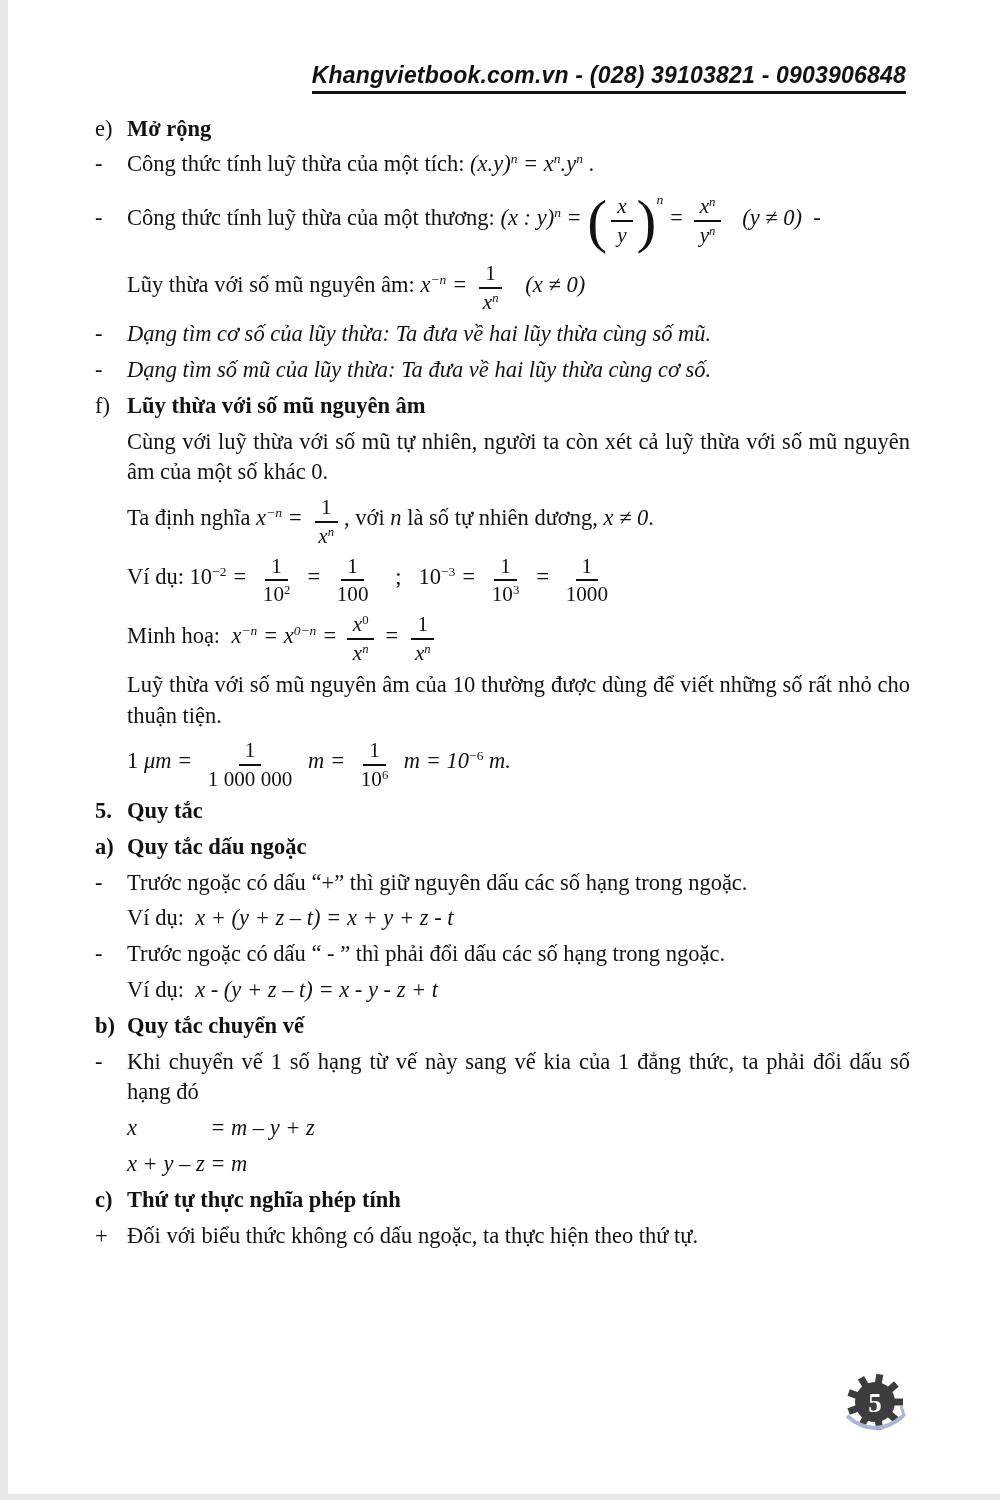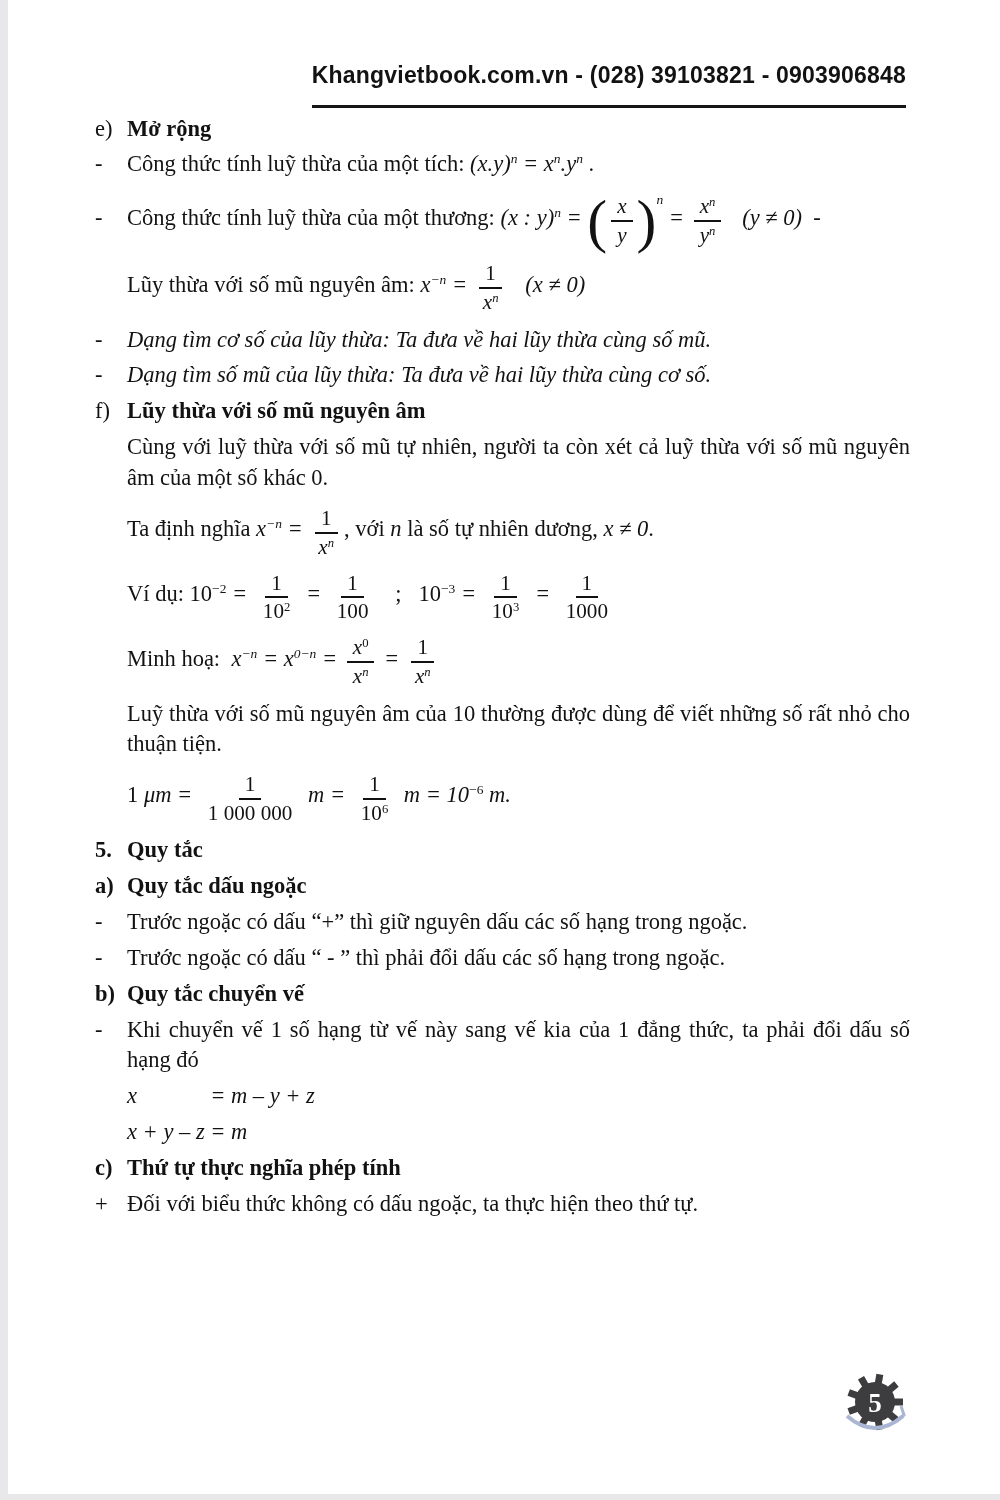--- a/index.html
+++ b/index.html
@@ -7,31 +7,31 @@
     width:1000px; height:1500px; position:relative;
     background:#ffffff; color:#121212; overflow:hidden;
     font-family:"Liberation Serif","DejaVu Serif",serif;
   }
   .page-edge { position:absolute; left:0; top:0; width:8px; height:1500px; background:#e8e8ea; }
   .page-edge.bottom { left:0; top:1494px; width:1000px; height:6px; }
 
   .header {
     position:absolute; top:62px; right:94px;
     font-family:"Liberation Sans","DejaVu Sans",sans-serif;
-    font-weight:bold; font-size:23px;
-    border-bottom:3px solid #161616; padding-bottom:16px;
+    font-weight:bold; font-style:italic; font-size:23px;
+    border-bottom:3px solid #161616; padding-bottom:2px;
     letter-spacing:0.2px;
   }
 
   .doc {
     position:absolute; left:95px; top:108px; width:815px;
     font-size:22.5px; line-height:1.35;
   }
   .line { display:flex; align-items:baseline; margin:5.5px 0; }
-  .line.tall  { margin:11px 0; }
+  .line.tall  { margin:5px 0; }
   .line.xtall { margin:13px 0; }
   .lbl { flex:0 0 32px; }
   .lbl.bold { font-weight:bold; }
   .content { flex:1; }
   .content.justify { text-align:justify; }
 
   .t  { font-style:normal; }
   .m  { font-style:italic; }
   .b  { font-weight:bold; }
   .bi { font-weight:normal; font-style:italic; }
@@ -166,22 +166,30 @@
       </div>
       <div class="line">
         <span class="lbl bold">a)</span>
         <div class="content"><span class="b">Quy tắc dấu ngoặc</span></div>
       </div>
       <div class="line">
         <span class="lbl">-</span>
         <div class="content"><span class="t">Trước ngoặc có dấu “+” thì giữ nguyên dấu các số hạng trong ngoặc.</span></div>
       </div>
       <div class="line">
+        <span class="lbl"></span>
+        <div class="content"><span class="t">Ví dụ:&nbsp; </span><span class="m">x + (y + z – t) = x + y + z - t</span></div>
+      </div>
+      <div class="line">
         <span class="lbl">-</span>
         <div class="content"><span class="t">Trước ngoặc có dấu “ - ” thì phải đổi dấu các số hạng trong ngoặc.</span></div>
+      </div>
+      <div class="line">
+        <span class="lbl"></span>
+        <div class="content"><span class="t">Ví dụ:&nbsp; </span><span class="m">x - (y + z – t) = x - y - z + t</span></div>
       </div>
       <div class="line">
         <span class="lbl bold">b)</span>
         <div class="content"><span class="b">Quy tắc chuyển vế</span></div>
       </div>
       <div class="line">
         <span class="lbl">-</span>
         <div class="content justify"><span class="t">Khi chuyển vế 1 số hạng từ vế này sang vế kia của 1 đẳng thức, ta phải đổi dấu số hạng đó</span></div>
       </div>
       <div class="line">

